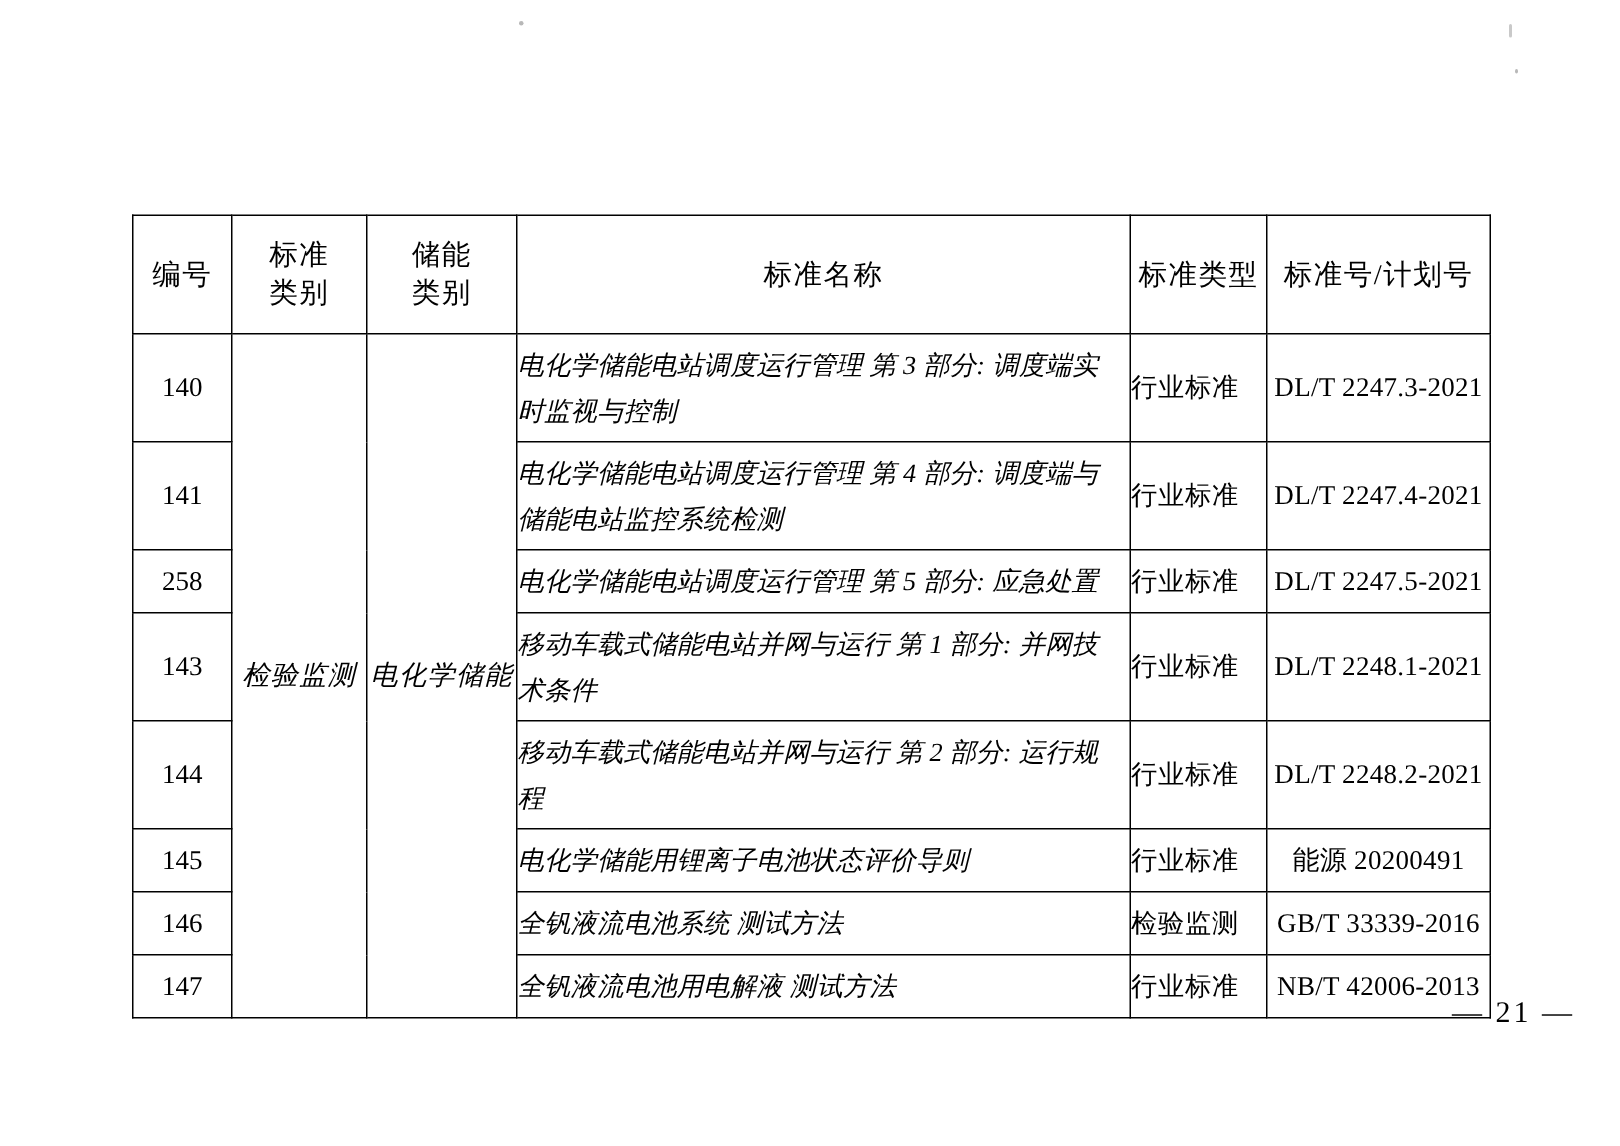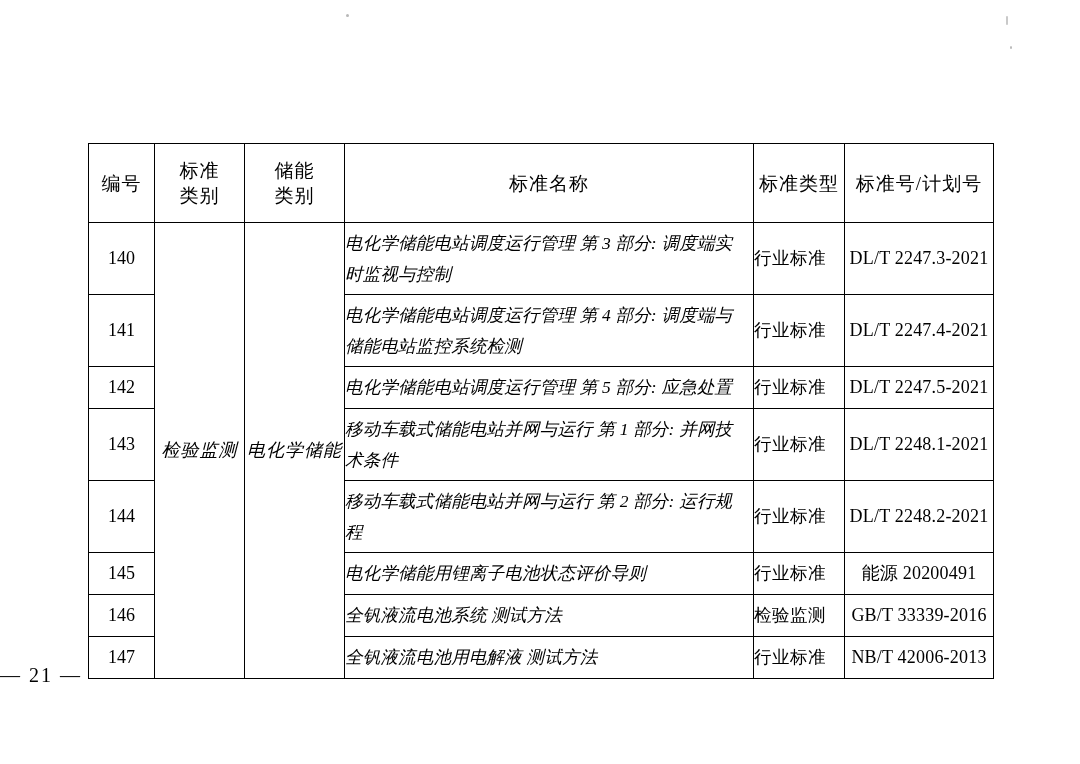--- a/index.html
+++ b/index.html
@@ -103,24 +103,25 @@
     display: block;
     white-space: nowrap;
     font-style: italic;
   }
 
   .page-number {
     position: absolute;
     left: 0;
     top: 664px;
     width: 1010px;
-    text-align: left;
+    text-align: right;
     font-size: 20px;
     letter-spacing: 2px;
     font-family: "Liberation Serif", "DejaVu Serif", serif;
+    padding-left: 40px;
   }
 </style>
 </head>
 <body>
 
 <div class="page">
 
   <span class="speck s1"></span>
   <span class="speck s2"></span>
   <span class="speck s3"></span>
@@ -173,21 +174,21 @@
         <tr class="row-tall">
           <td class="col-no">141</td>
           <td class="col-name">
             <span class="name-line">电化学储能电站调度运行管理  第 4 部分: 调度端与</span>
             <span class="name-line">储能电站监控系统检测</span>
           </td>
           <td class="col-type">行业标准</td>
           <td class="col-code">DL/T 2247.4-2021</td>
         </tr>
         <tr class="row-short">
-          <td class="col-no">142</td>
+          <td class="col-no">258</td>
           <td class="col-name">
             <span class="name-line">电化学储能电站调度运行管理  第 5 部分: 应急处置</span>
           </td>
           <td class="col-type">行业标准</td>
           <td class="col-code">DL/T 2247.5-2021</td>
         </tr>
         <tr class="row-tall">
           <td class="col-no">143</td>
           <td class="col-name">
             <span class="name-line">移动车载式储能电站并网与运行  第 1 部分: 并网技</span>

